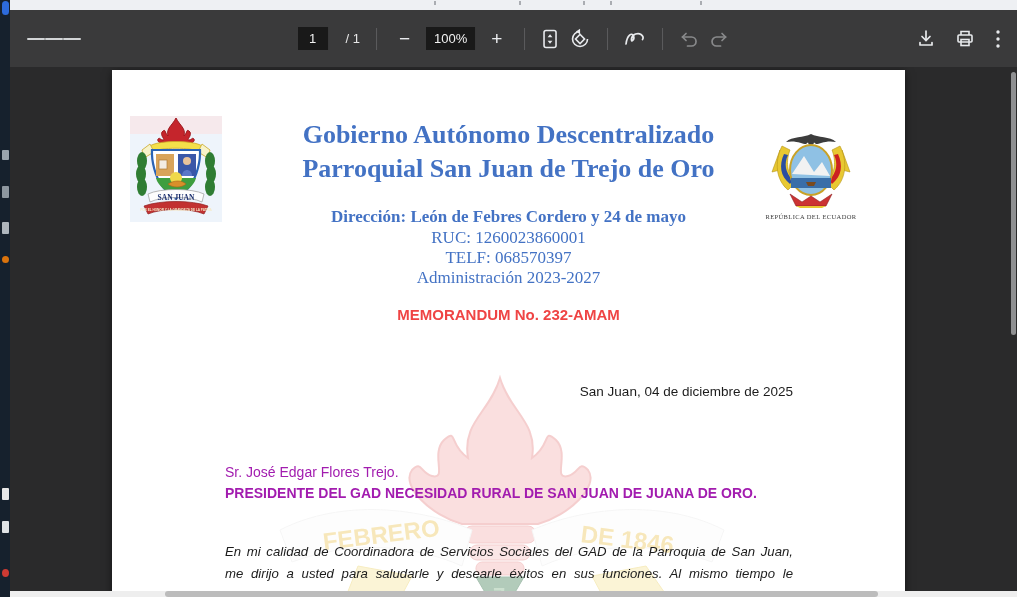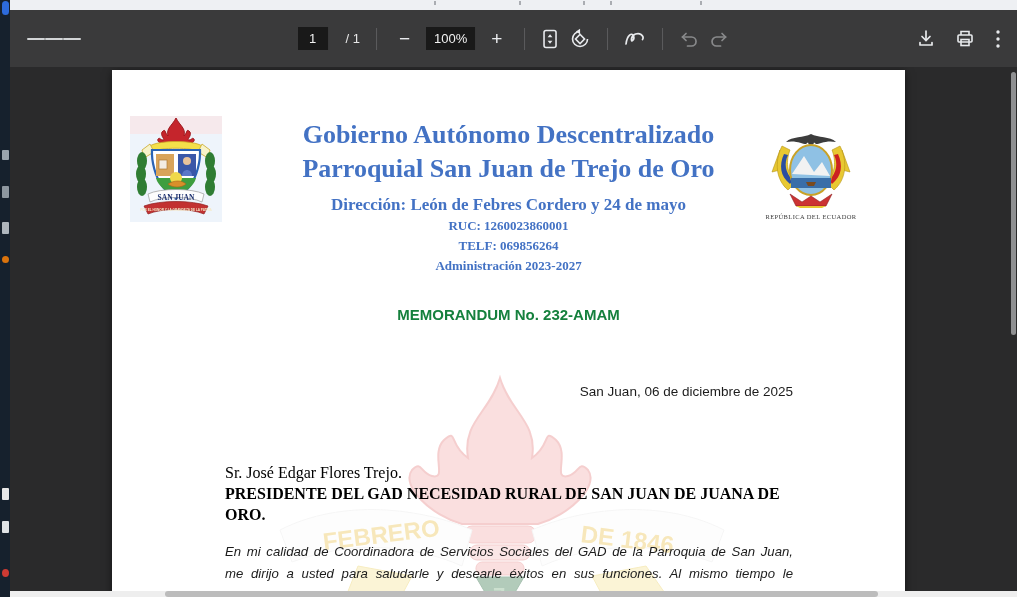--- a/index.html
+++ b/index.html
@@ -33,32 +33,32 @@
   .page { position:absolute; left:102px; top:3px; width:793px; height:560px; background:#ffffff; box-shadow:0 2px 8px rgba(0,0,0,.55); }
 
   
   .vscroll-thumb { position:absolute; right:1px; top:5px; width:5px; height:263px; background:#8f9092; border-radius:3px; z-index:70; }
   .hscroll { position:absolute; left:0; bottom:0; width:1007px; height:6px; background:#eeeeee; z-index:70; }
   .hscroll-thumb { position:absolute; left:155px; top:0; width:713px; height:6px; background:#bcbcbc; border-radius:3px; }
 
   
   .doc-header-text { position:absolute; left:0; right:0; top:48px; text-align:center; color:#4372c4; z-index:2; }
   .hd-l1, .hd-l2 { font-family:"Liberation Serif",serif; font-weight:bold; font-size:26px; line-height:34px;text-align:center; }
-  .hd-addr { font-family:"Liberation Serif",serif; font-weight:bold; font-size:17px; line-height:22px; margin-top:8px; }
-  .hd-sm { font-family:"Liberation Serif",serif; font-weight:bold; font-size:13px; line-height:20px; }
+  .hd-addr { font-family:"Liberation Serif",serif; font-weight:bold; font-size:17px; line-height:22px; margin-top:20px; }
+  .hd-sm { font-family:"Liberation Serif",serif; font-weight:normal; font-size:17px; line-height:20px; }
 
   .logo-sj { position:absolute; left:18px; top:46px; width:92px; height:106px; z-index:2; }
   .logo-ec { position:absolute; left:651px; top:62px; width:96px; text-align:center; z-index:2; }
   .logo-ec-caption { font-family:"Liberation Serif",serif; font-size:6.5px; color:#3a3a3a; letter-spacing:.4px; margin-top:1px; white-space:nowrap; }
 
-  .memo-title { position:absolute; left:0; right:0; top:236px; text-align:center; font-size:15px; font-weight:bold; color:#15803d; z-index:2; }
+  .memo-title { position:absolute; left:0; right:0; top:236px; text-align:center; font-size:15px; font-weight:bold; color:#ef4444; z-index:2; }
 
   .date-line { position:absolute; left:113px; width:568px; top:314px; text-align:right; font-size:13.5px; color:#1c1c1c; z-index:2; }
 
-  .recipient { position:absolute; left:113px; top:392px; width:585px; font-size:16px; color:#000000; line-height:21px; z-index:2;font-family:Liberation Serif, serif; }
+  .recipient { position:absolute; left:113px; top:392px; width:585px; font-size:14px; color:#a21caf; line-height:21px; z-index:2; }
   .recipient .bold { font-weight:bold; }
 
   .body-par { position:absolute; left:113px; top:471px; width:568px; font-size:13.2px; color:#1c1c1c; line-height:22px; z-index:2; }
   .jline { text-align:justify; text-align-last:justify; white-space:normal;font-style:italic; }
   .body-par b { font-weight:bold; }
 
   .watermark { position:absolute; left:150px; top:300px; width:480px; height:262px; z-index:1; pointer-events:none; }
 </style>
 </head>
 <body>
@@ -211,21 +211,21 @@
       <text x="46" y="83.5" font-size="7.5" font-weight="bold" fill="#1c2f6e" text-anchor="middle" font-family="Liberation Serif, serif">SAN JUAN</text>
       <path d="M14,90 C30,84 62,84 78,90 L74,98 C60,92 32,92 18,98 Z" fill="#c23131" stroke="#8f1f1f" stroke-width="0.7"></path>
       <text x="46" y="94.6" font-size="3.1" font-weight="bold" fill="#f5e9c8" text-anchor="middle" font-family="Liberation Sans, sans-serif">POR EL HONOR Y LA GRANDEZA DE LA PATRIA</text>
     </svg>
 
     <div class="doc-header-text">
       <div class="hd-l1">Gobierno Autónomo Descentralizado</div>
       <div class="hd-l2">Parroquial San Juan de Trejo de Oro</div>
       <div class="hd-addr">Dirección: León de Febres Cordero y 24 de mayo</div>
       <div class="hd-sm">RUC: 1260023860001</div>
-      <div class="hd-sm">TELF: 069856264</div>
+      <div class="hd-sm">TELF: 068570397</div>
       <div class="hd-sm">Administración 2023-2027</div>
     </div>
 
     <div class="logo-ec">
       <svg width="90" height="76" viewBox="0 0 90 76">
         <path d="M45,2 C38,6 26,4 20,10 C30,8 36,12 40,12 L45,8 L50,12 C54,12 60,8 70,10 C64,4 52,6 45,2 Z" fill="#3c3c3c"></path>
         <circle cx="45" cy="10" r="3" fill="#3c3c3c"></circle>
         <path d="M14,18 L6,40 L14,38 Z" fill="#e8c832" stroke="#b59416" stroke-width="0.6"></path>
         <path d="M76,18 L84,40 L76,38 Z" fill="#e8c832" stroke="#b59416" stroke-width="0.6"></path>
         <path d="M16,14 C8,30 10,48 22,58 L30,50 C20,42 20,28 24,18 Z" fill="#e8c832" stroke="#b59416" stroke-width="0.6"></path>
@@ -237,21 +237,21 @@
         <rect x="25" y="46" width="40" height="10" fill="#3a6ea8"></rect>
         <path d="M40,50 h10 l-2,4 h-6 Z" fill="#7a4a1e"></path>
         <path d="M24,62 L36,70 L45,64 L54,70 L66,62 L60,74 H30 Z" fill="#cc3333" stroke="#8f1f1f" stroke-width="0.6"></path>
         <path d="M30,74 h30 l-4,2 h-22 Z" fill="#e8c832"></path>
       </svg>
       <div class="logo-ec-caption">REPÚBLICA DEL ECUADOR</div>
     </div>
 
     <div class="memo-title">MEMORANDUM No. 232-AMAM</div>
 
-    <div class="date-line">San Juan, 06 de diciembre de 2025</div>
+    <div class="date-line">San Juan, 04 de diciembre de 2025</div>
 
     <div class="recipient">
       <div>Sr. José Edgar Flores Trejo.</div>
       <div class="bold">PRESIDENTE DEL GAD NECESIDAD RURAL DE SAN JUAN DE JUANA DE ORO.</div>
     </div>
 
     <div class="body-par">
       <div class="jline">En mi calidad de Coordinadora de Servicios Sociales del GAD de la Parroquia de San Juan,</div>
       <div class="jline">me dirijo a usted para saludarle y desearle éxitos en sus funciones. Al mismo tiempo le</div>
       <div class="jline"><span>realizo la entrega del </span><b>INFORME DE NECESIDAD DE CONTRATAR ORGANIZADOR DE</b></div>

